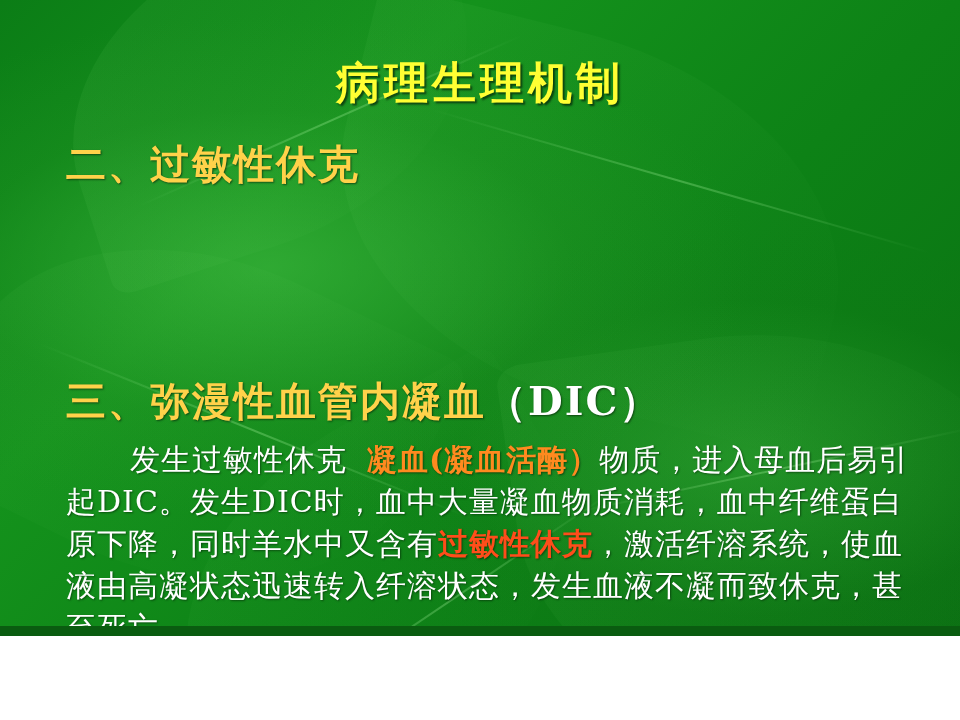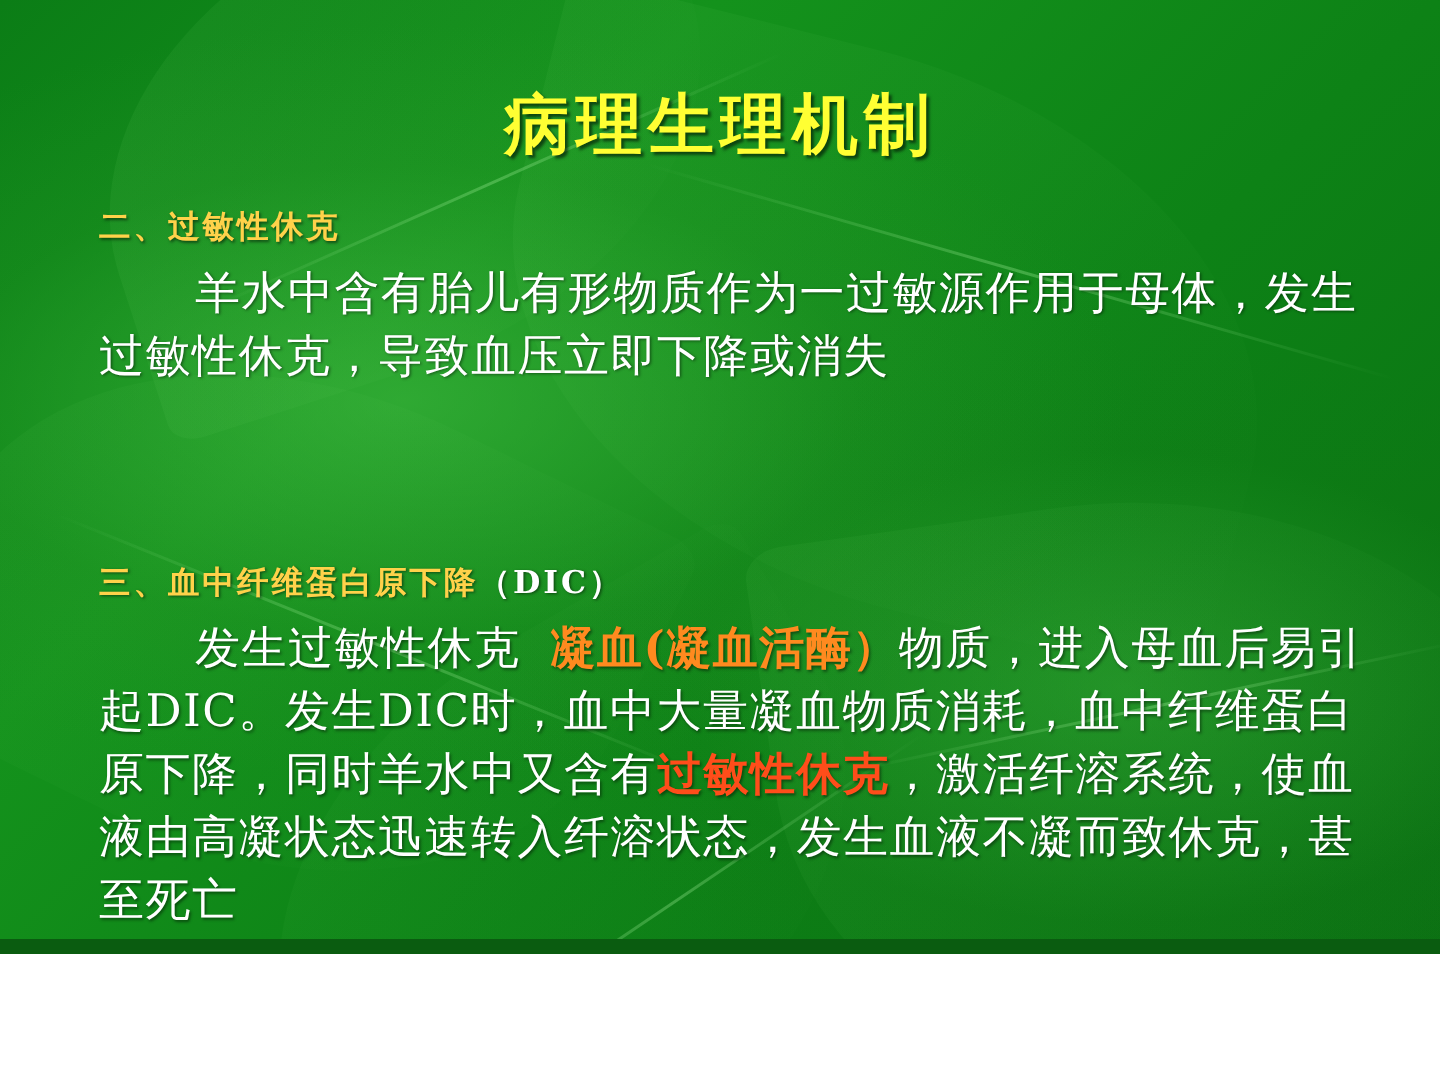--- a/index.html
+++ b/index.html
@@ -76,21 +76,21 @@
     font-size: 30px;
     line-height: 1.40;
     text-shadow: 1px 1px 2px rgba(0,0,0,0.45);
   }
   .blk-1 { top: 136px; }
   .blk-2 { top: 373px; }
 
   .heading {
     color: #ffd24a;
     font-weight: bold;
-    font-size: 21px;
+    font-size: 40px;
     letter-spacing: 2px;
     margin-bottom: 10px;
     text-shadow: 1px 1px 2px rgba(0,0,0,0.5);
   }
   .heading .dic {
     color: #ffffff;
     font-weight: bold;
   }
   .para {
     text-indent: 64px;
@@ -133,26 +133,25 @@
   <div class="vein v5"></div>
 
   <div class="content">
 
     <div class="slide-title">病理生理机制</div>
 
     <div class="body-block blk-1">
       <div class="heading">
         <span>二、</span><span>过敏性休克</span>
       </div>
-      <div class="para">羊水中含有胎儿有形物质作为一过敏源作用于母体，发生过敏性休克，导致血压立即下降或消失</div>
     </div>
 
     <div class="body-block blk-2">
       <div class="heading">
-        <span>三、</span><span>血中纤维蛋白原下降</span><span class="dic">（DIC）</span>
+        <span>三、</span><span>弥漫性血管内凝血</span><span class="dic">（DIC）</span>
       </div>
       <div class="para">
         <span>发生过敏性休克</span><span class="hl-orange">凝血(凝血活酶）</span><span>物质，进入母血后易引起DIC。发生DIC时，血中大量凝血物质消耗，血中纤维蛋白原下降，同时羊水中又含有</span><span class="hl-red">过敏性休克</span><span>，激活纤溶系统，使血液由高凝状态迅速转入纤溶状态，发生血液不凝而致休克，甚至死亡</span>
       </div>
     </div>
 
   </div>
 
   <div class="bottom-bar"></div>
 </div>

